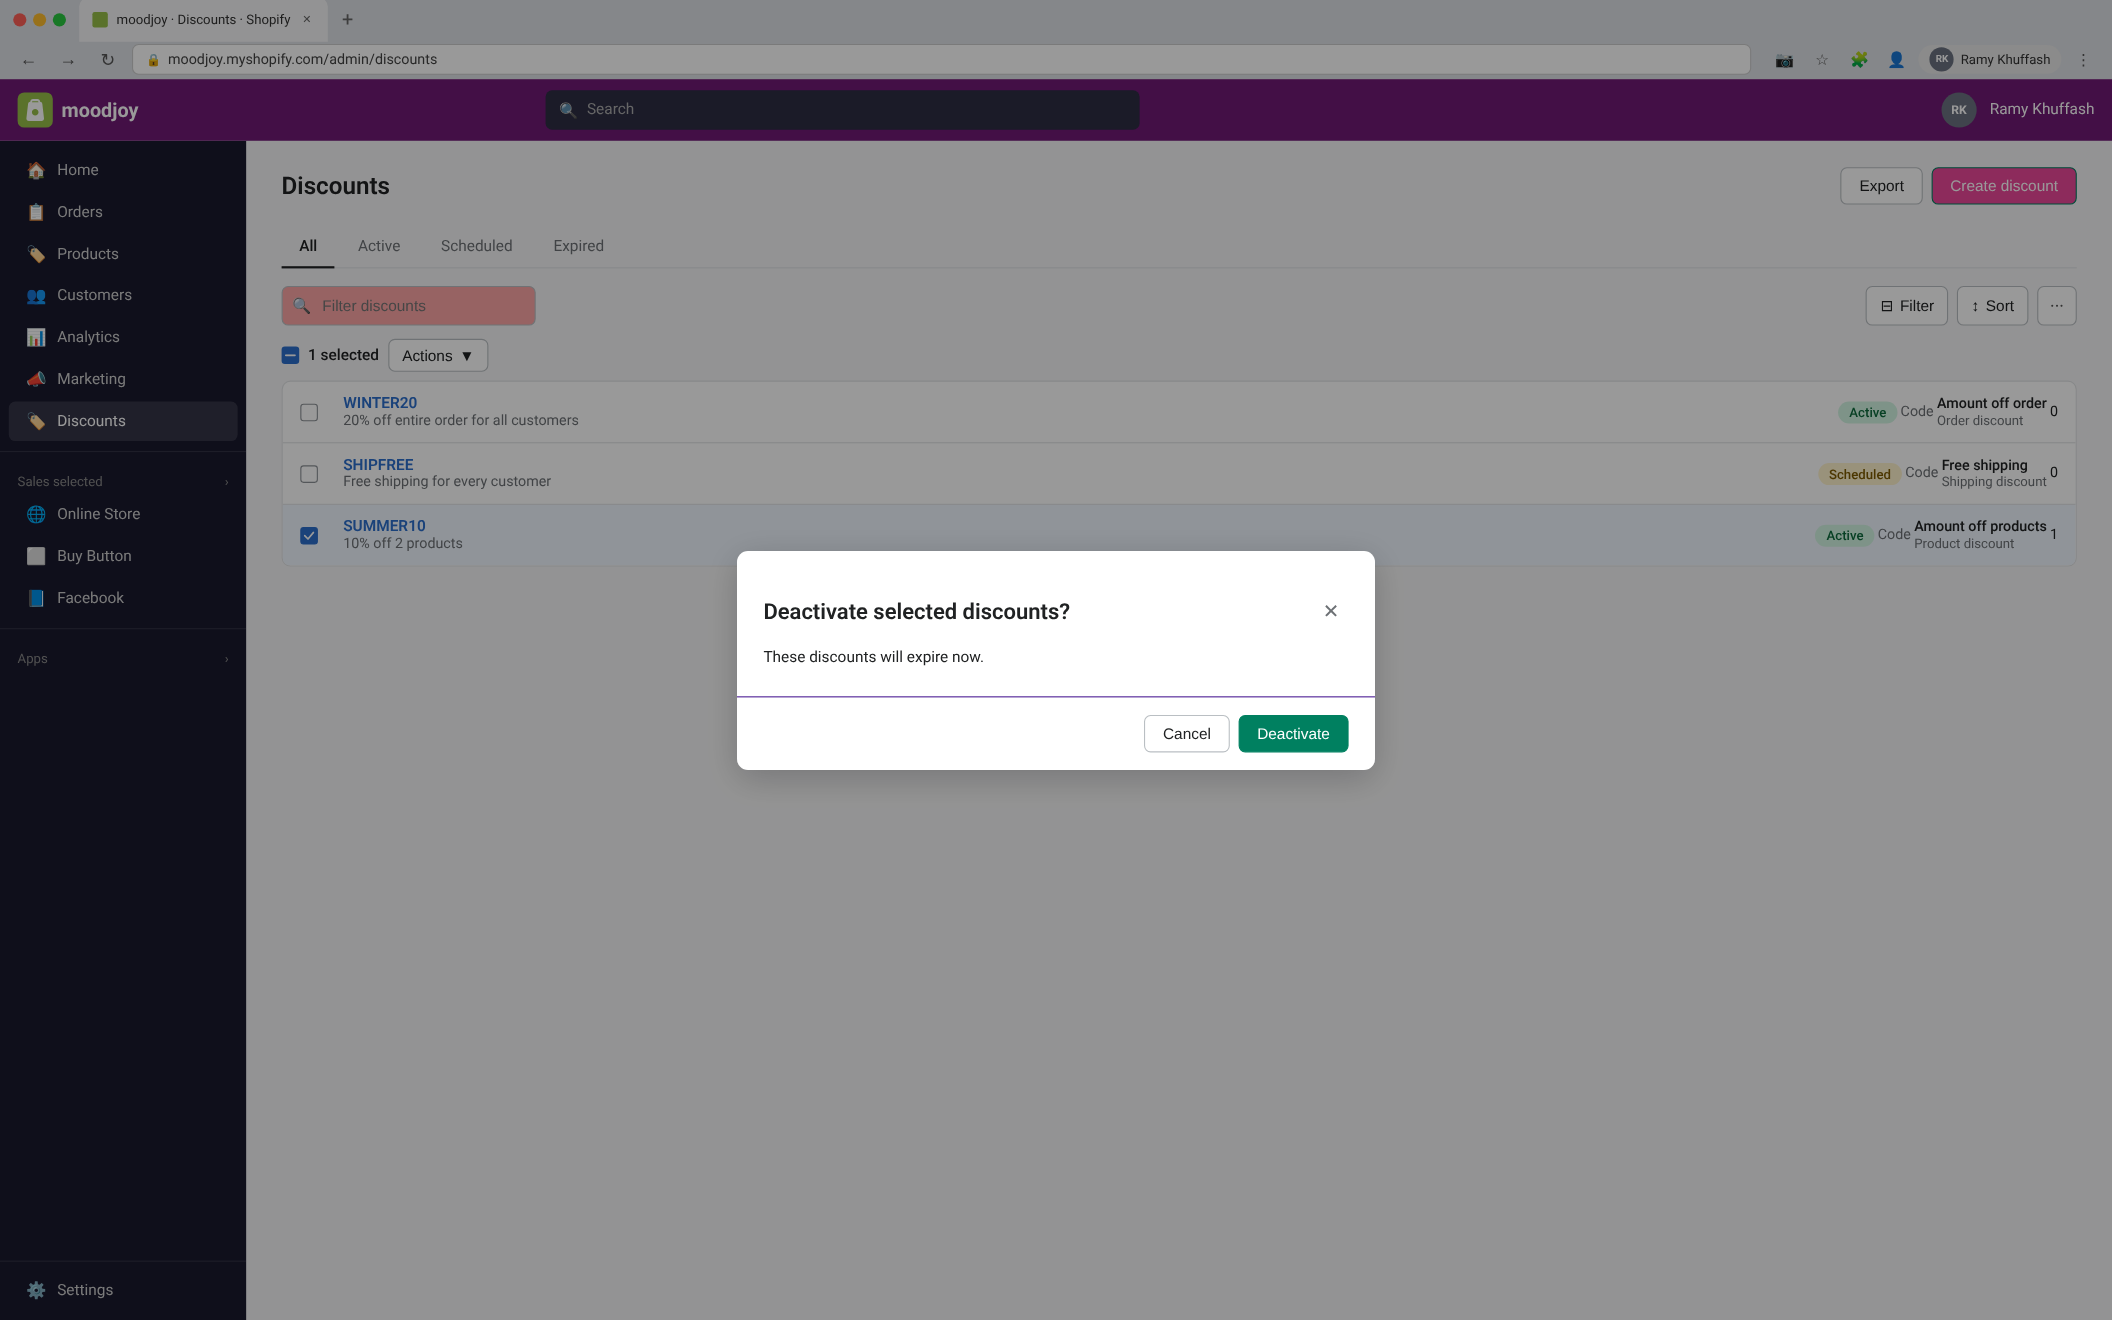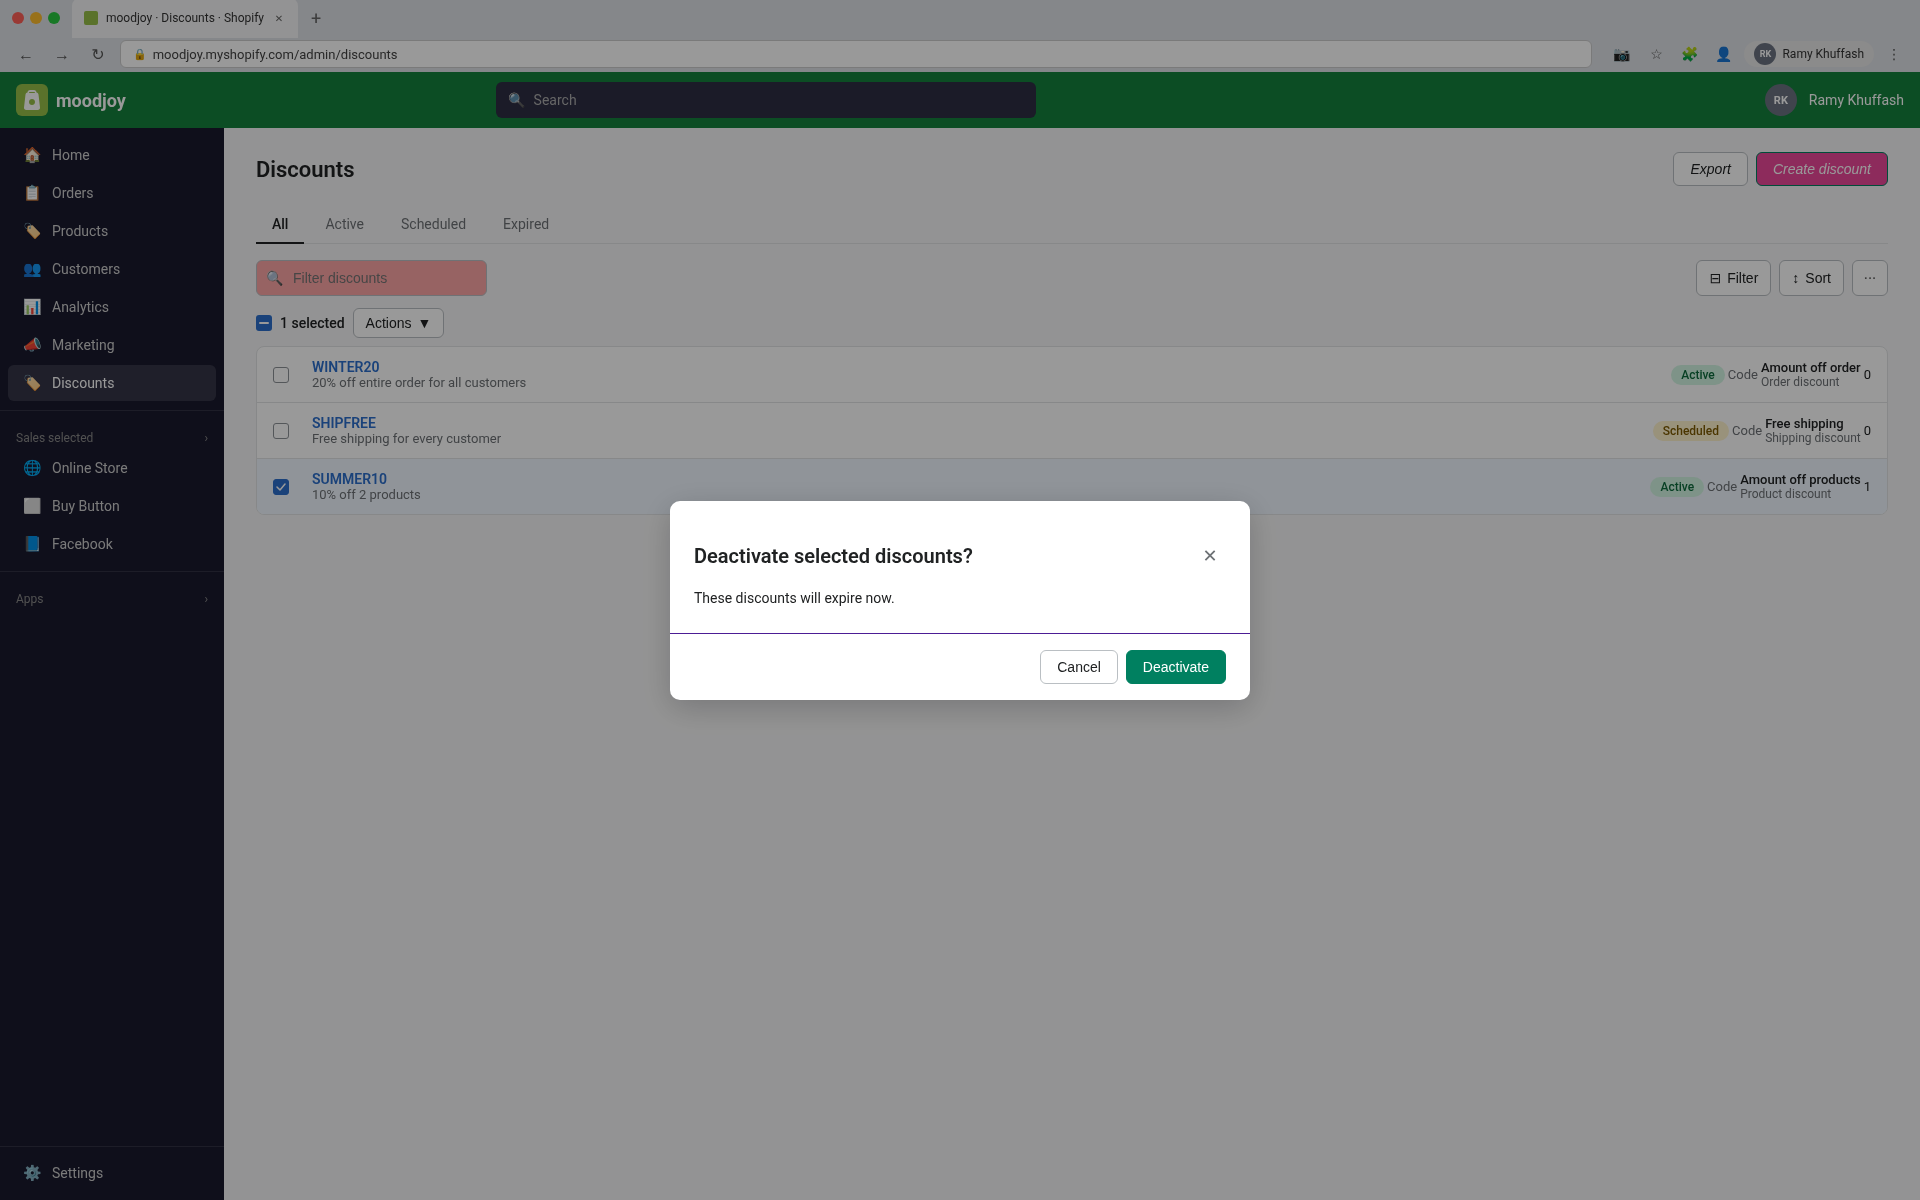--- a/index.html
+++ b/index.html
@@ -23,42 +23,42 @@
     .lock-icon { margin-right: 6px; color: #777; font-size: 11px; }
     .browser-right { display: flex; gap: 6px; align-items: center; margin-left: 8px; }
     .browser-icon-btn { width: 28px; height: 28px; display: flex; align-items: center; justify-content: center; color: #555; font-size: 14px; cursor: pointer; border-radius: 4px; }
     .incognito-badge { background: #e8e8e8; border-radius: 14px; padding: 2px 10px; font-size: 12px; color: #333; display: flex; align-items: center; gap: 6px; }
     .avatar-circle { width: 22px; height: 22px; background: #6b7280; border-radius: 50%; display: flex; align-items: center; justify-content: center; font-size: 9px; color: white; font-weight: bold; }
 
     
     .app { display: flex; flex: 1; overflow: hidden; }
 
     
-    .topbar { background: #15803d; height: 56px; display: flex; align-items: center; padding: 0 16px; gap: 12px; flex-shrink: 0; }
+    .topbar { background: #701a75; height: 56px; display: flex; align-items: center; padding: 0 16px; gap: 12px; flex-shrink: 0; }
     .shopify-logo { display: flex; align-items: center; gap: 8px; color: white; font-weight: bold; font-size: 18px; }
     .shopify-bag { width: 32px; height: 32px; background: #96bf48; border-radius: 6px; display: flex; align-items: center; justify-content: center; }
     .search-bar { flex: 1; max-width: 540px; background: #2d2d44; border-radius: 6px; height: 36px; display: flex; align-items: center; padding: 0 12px; gap: 8px; color: #aaa; font-size: 14px; margin: 0 auto; }
     .topbar-right { display: flex; align-items: center; gap: 12px; color: white; font-size: 14px; margin-left: auto; }
     .topbar-avatar { width: 32px; height: 32px; background: #6b7280; border-radius: 50%; display: flex; align-items: center; justify-content: center; font-size: 11px; color: white; font-weight: bold; }
 
     
     .sidebar { width: 224px; background: #1a1a2e; color: #ccc; display: flex; flex-direction: column; padding: 8px 0; overflow-y: auto; flex-shrink: 0; }
     .sidebar-item { display: flex; align-items: center; gap: 10px; padding: 9px 16px; font-size: 14px; cursor: pointer; border-radius: 6px; margin: 1px 8px; }
     .sidebar-item.active { background: rgba(255,255,255,0.12); color: white; }
     .sidebar-icon { width: 18px; height: 18px; display: flex; align-items: center; justify-content: center; font-size: 15px; }
     .sidebar-section { padding: 12px 16px 4px; font-size: 12px; color: #888; text-transform: none; display: flex; justify-content: space-between; align-items: center; }
     .sidebar-section-arrow { font-size: 12px; }
     .sidebar-divider { height: 1px; background: rgba(255,255,255,0.1); margin: 8px 0; }
     .sidebar-bottom { margin-top: auto; }
 
     
     .main { flex: 1; background: #f6f6f7; overflow-y: auto; padding: 24px 32px; position: relative; }
     .page-header { display: flex; justify-content: space-between; align-items: center; margin-bottom: 20px; }
     .page-title { font-size: 22px; font-weight: 600; color: #202223; }
-    .btn { padding: 8px 16px; border-radius: 6px; font-size: 14px; font-weight: 500; cursor: pointer; border: 1px solid transparent; font-style: italic; }
+    .btn { padding: 8px 16px; border-radius: 6px; font-size: 14px; font-weight: 500; cursor: pointer; border: 1px solid transparent; }
     .btn-default { background: white; border-color: #babfc3; color: #202223; }
     .btn-primary { background: #ec4899; color: white; border-color: #008060; }
 
     
     .tabs { display: flex; gap: 5px; border-bottom: 1px solid #e1e3e5; margin-bottom: 16px; }
     .tab { padding: 10px 16px; font-size: 14px; color: #6d7175; cursor: pointer; border-bottom: 2px solid transparent; margin-bottom: -1px; }
     .tab.active { color: #202223; border-bottom-color: #202223; font-weight: 500; }
 
     
     .toolbar { display: flex; align-items: center; gap: 8px; margin-bottom: 12px; }

